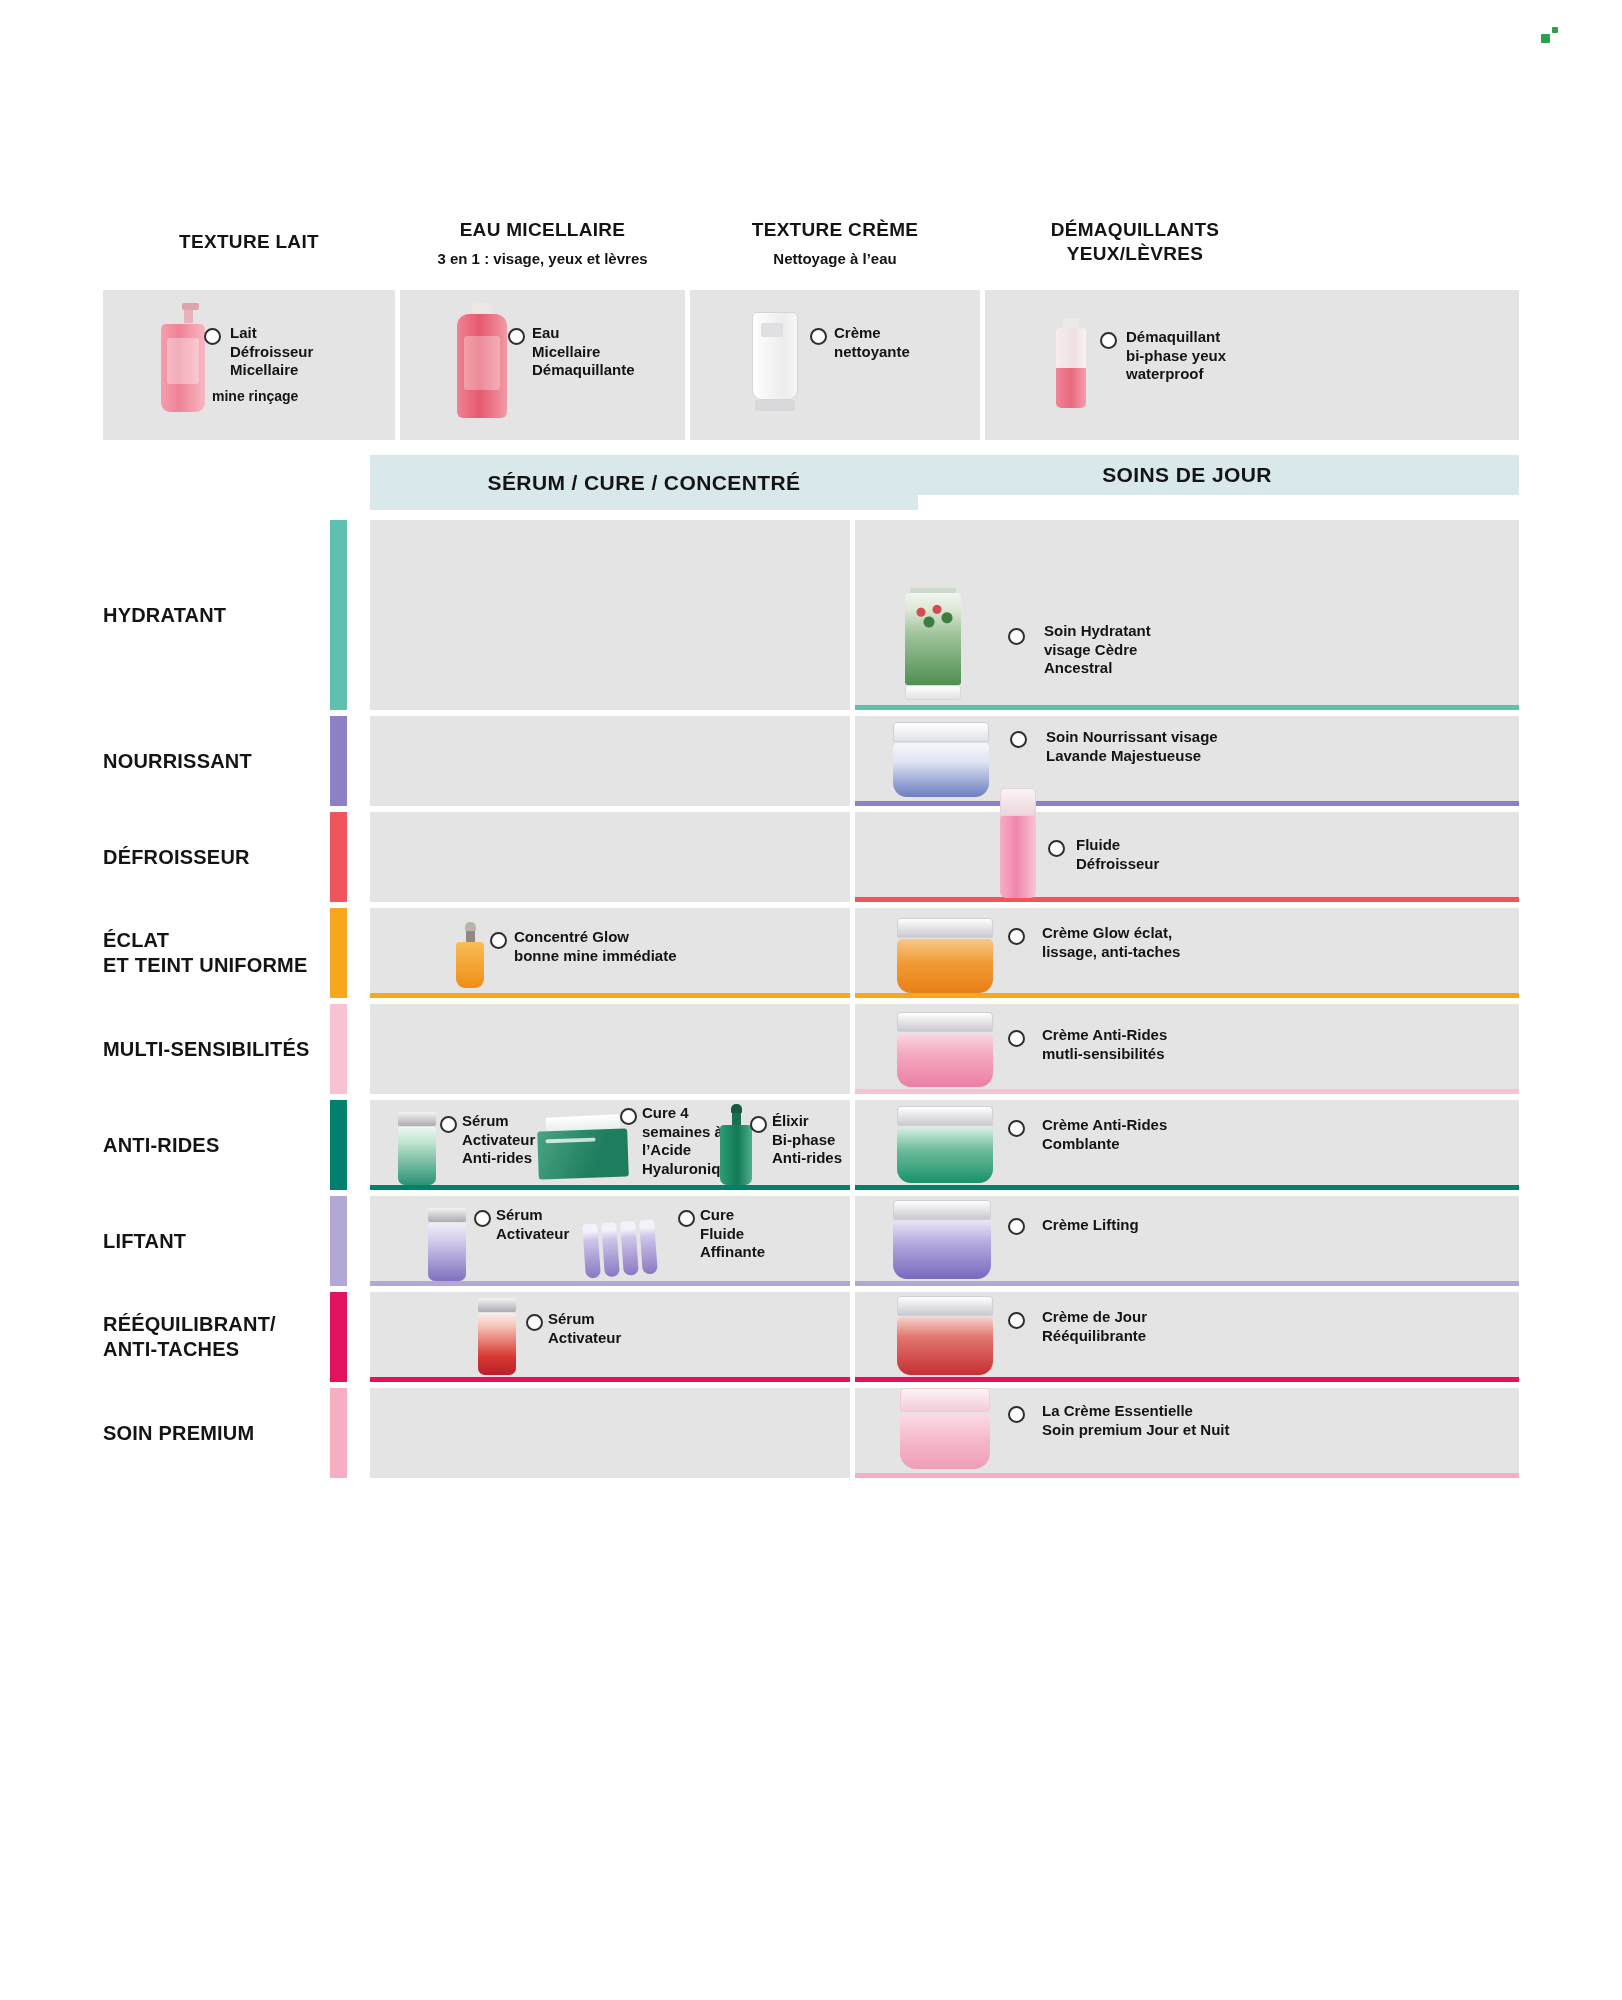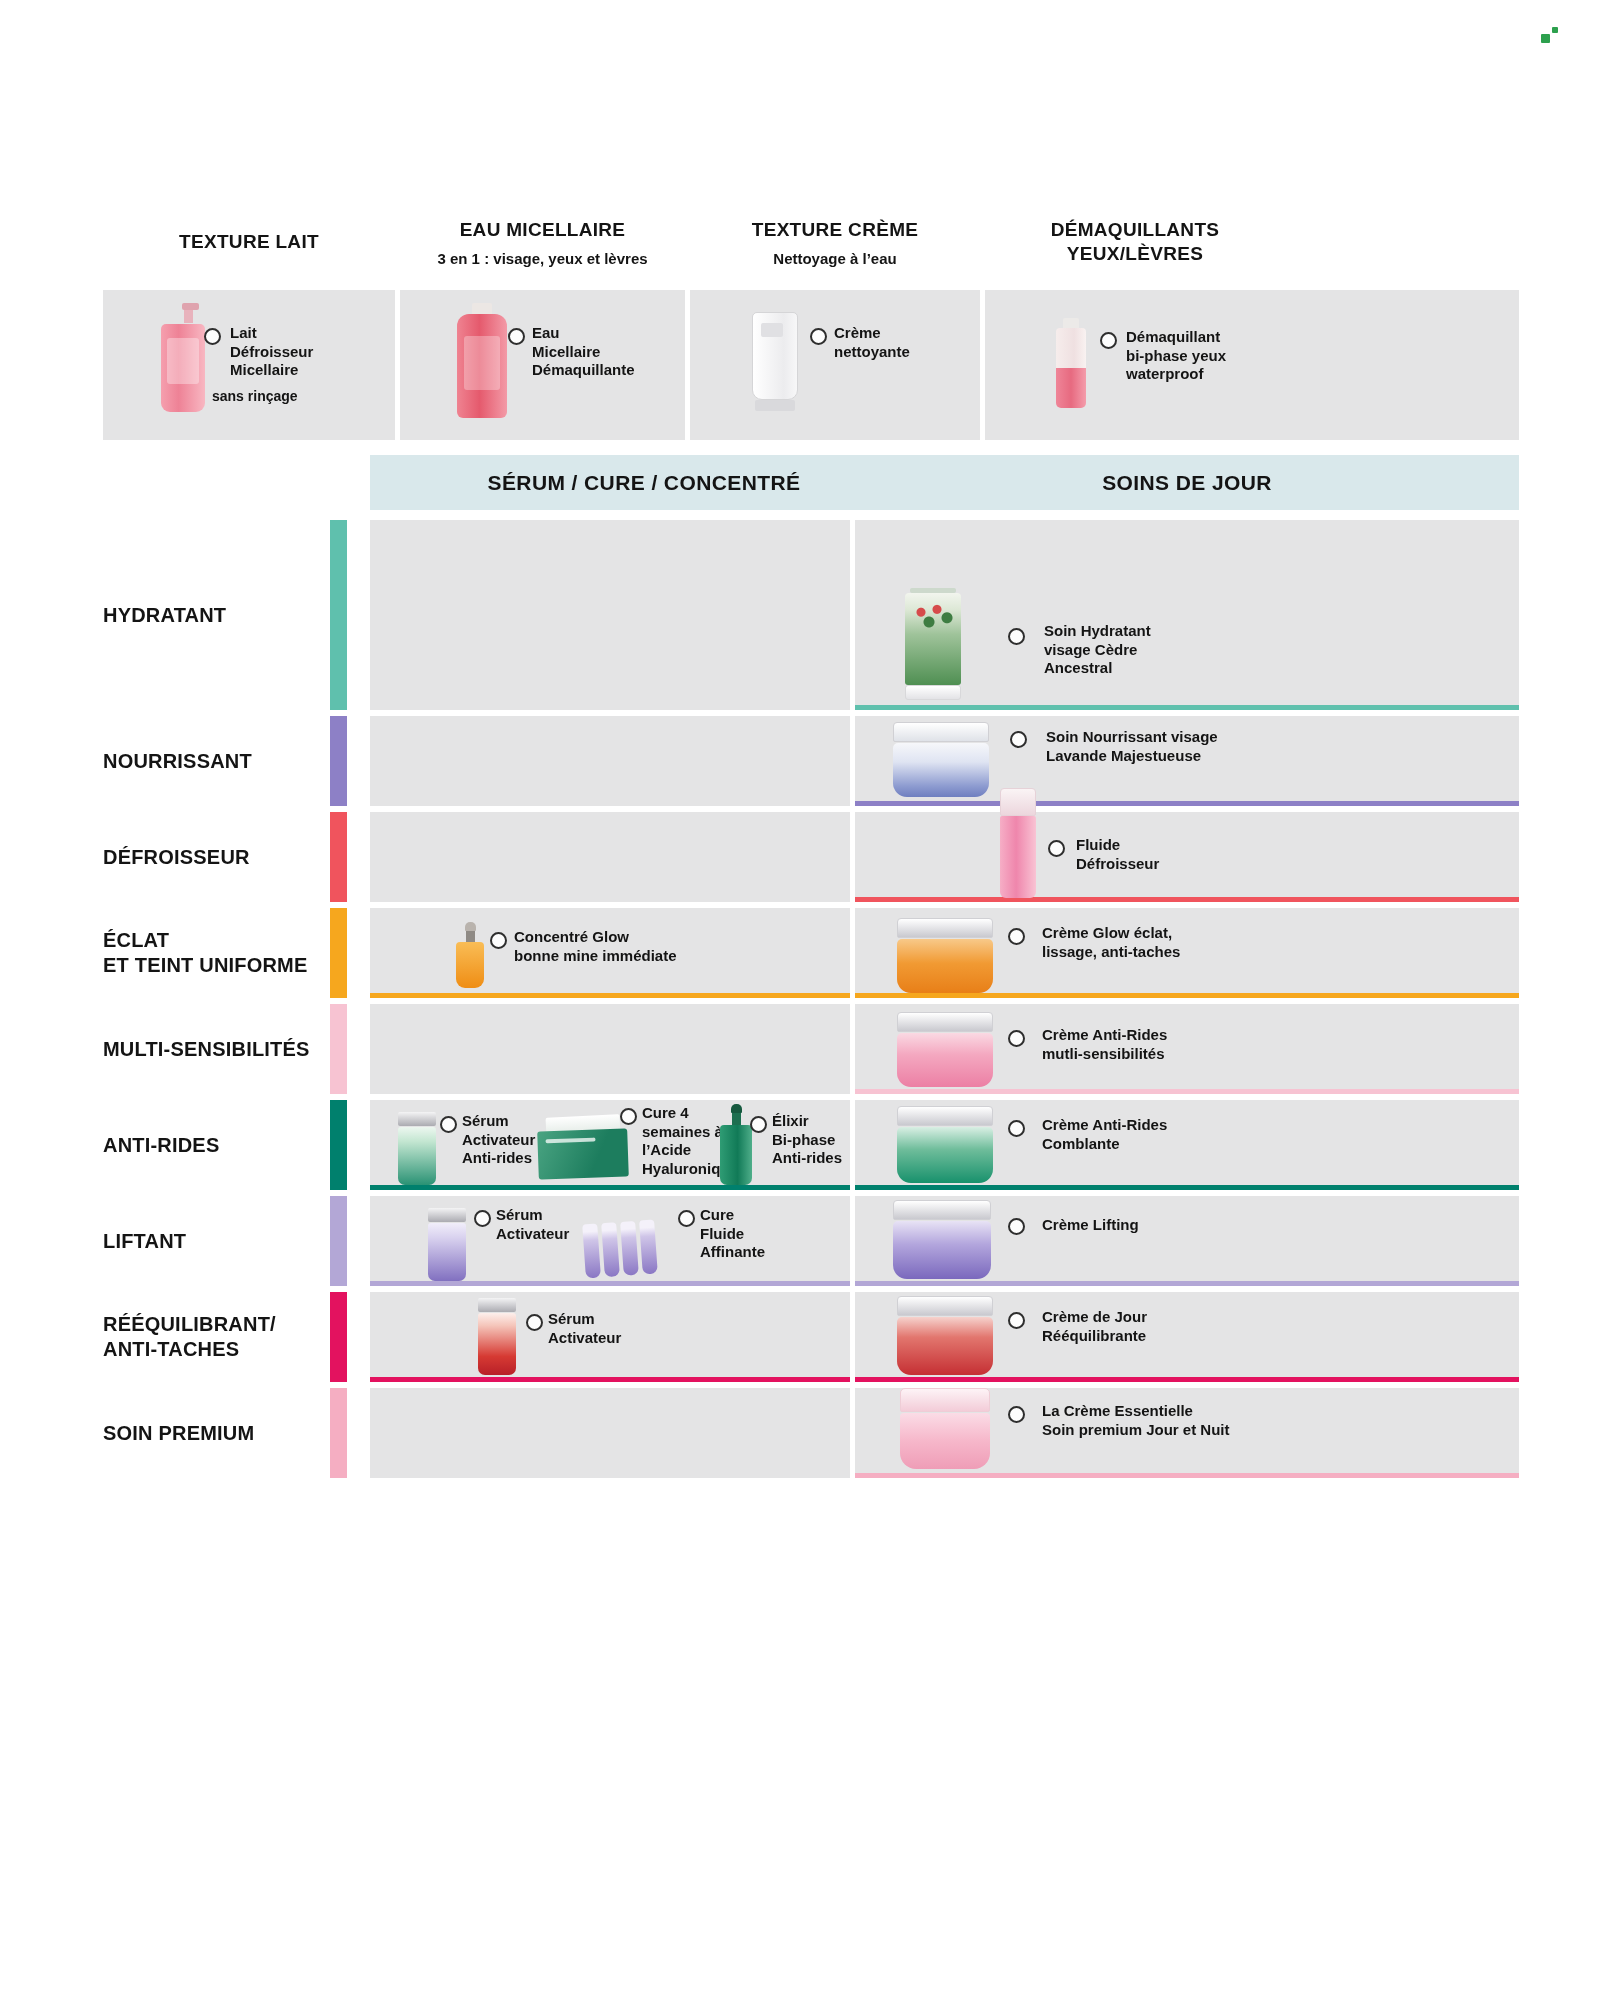--- a/index.html
+++ b/index.html
@@ -160,21 +160,21 @@
 
   <div class="prod p-lait" style="left:161px; top:303px">
     <div class="noz"></div>
       <div class="neck"></div>
       <div class="body"></div>
   </div>
   <div class="radio" style="left:204px; top:328px"></div>
   <div class="cap15" style="left:230px; top:324px">Lait
 Défroisseur
 Micellaire</div>
-  <div class="note" style="left:212px; top:388px">sans rinçage</div>
+  <div class="note" style="left:212px; top:388px">mine rinçage</div>
 
   <div class="prod p-eau" style="left:457px; top:303px">
     <div class="cap"></div>
       <div class="body"></div>
   </div>
   <div class="radio" style="left:508px; top:328px"></div>
   <div class="cap15" style="left:532px; top:324px">Eau
 Micellaire
 Démaquillante</div>
 
@@ -192,21 +192,21 @@
       <div class="low"></div>
   </div>
   <div class="radio" style="left:1100px; top:332px"></div>
   <div class="cap15" style="left:1126px; top:328px">Démaquillant
 bi-phase yeux
 waterproof</div>
 
   <div class="band" style="left:370px; top:455px; width:548px; height:55px">
     <span>SÉRUM / CURE / CONCENTRÉ</span>
   </div>
-  <div class="band" style="left:855px; top:455px; width:664px; height:55px">
+  <div class="band" style="left:855px; top:455px; width:664px; height:40px">
     <span>SOINS DE JOUR</span>
   </div>
 
   <div class="cat" style="top:603px">HYDRATANT</div>
   <div class="bar" style="top: 520px; height: 190px; background-color: rgb(95, 192, 173);"></div>
 
   <div class="cat" style="top:749px">NOURRISSANT</div>
   <div class="bar" style="top: 716px; height: 90px; background-color: rgb(141, 128, 198);"></div>
 
   <div class="cat" style="top:845px">DÉFROISSEUR</div>

